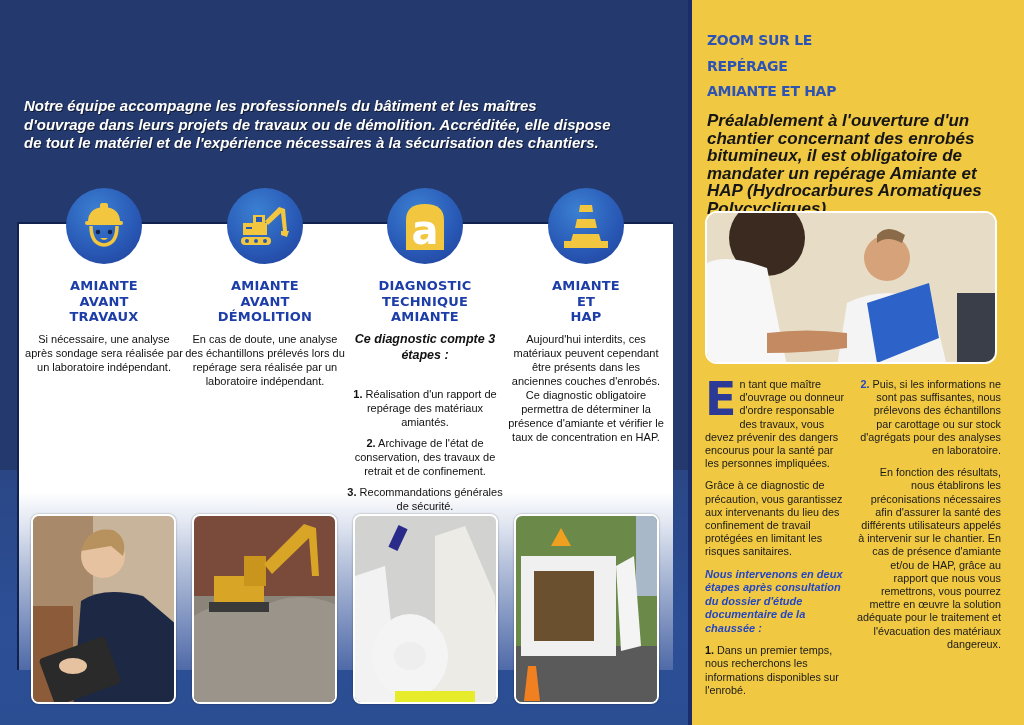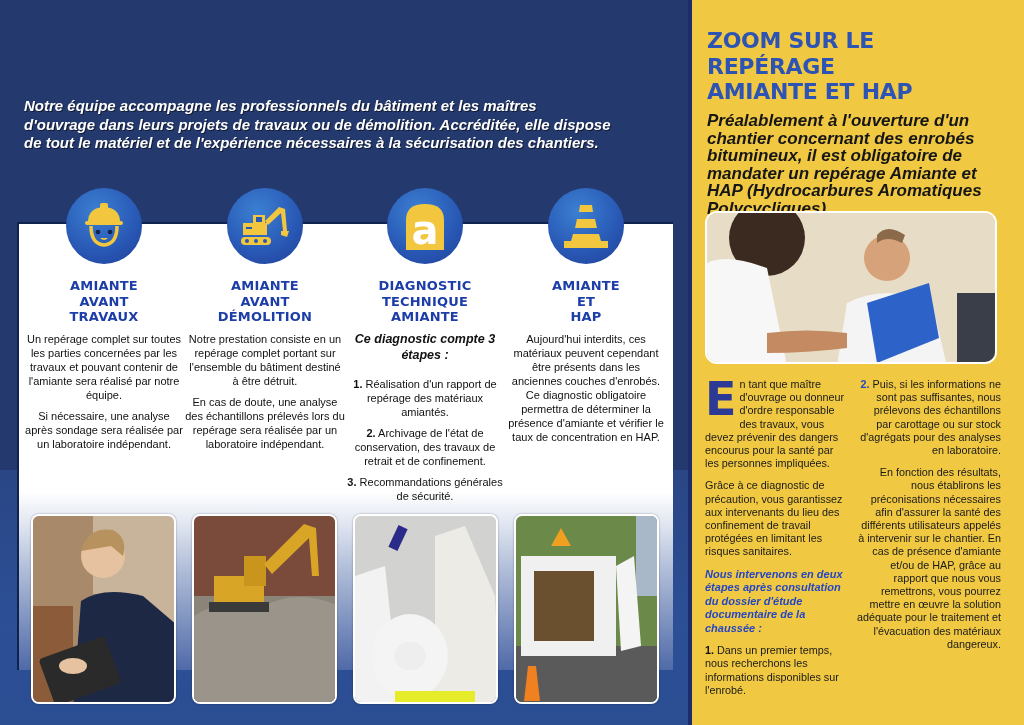--- a/index.html
+++ b/index.html
@@ -41,39 +41,39 @@
   .col-title {
     position: absolute; width: 160px; text-align: center;
     color: #1d3ea8; font-family: "DejaVu Sans", sans-serif; font-weight: bold;
     font-size: 13px; line-height: 15.5px; letter-spacing: 0.2px;
   }
   .col-body {
     position: absolute; width: 160px; text-align: center;
     color: #111; font-size: 11px; line-height: 14px;
   }
   .col-body p { margin-bottom: 7px; }
-  .col-body .lead { font-style: italic; font-weight: bold; font-size: 12.5px; line-height: 16px; margin-bottom: 14px; }
+  .col-body .lead { font-style: italic; font-weight: bold; font-size: 12.5px; line-height: 16px; margin-bottom: 24px; }
   .col-body b { font-weight: bold; }
 
   .photo {
     position: absolute; top: 514px; width: 145px; height: 190px;
     border-radius: 8px; border: 2px solid #ffffff; overflow: hidden;
     box-shadow: 0 0 2px rgba(0,0,0,.4);
   }
 
   
   .right-page {
     position: absolute; left: 688px; top: 0; width: 336px; height: 725px;
     background: #f0c842;
   }
   .right-page .edge { position:absolute; left:0; top:0; width:4px; height:725px; background:#1c2c6a; }
   .zoom-title {
     position: absolute; left: 19px; top: 28px; width: 300px;
     color: #2d53b4; font-family: "DejaVu Sans", sans-serif; font-weight: bold;
-    font-size: 22px; line-height: 25.5px; letter-spacing: -0.3px;
+    font-size: 14px; line-height: 25.5px; letter-spacing: -0.3px;
   }
   .zoom-intro {
     position: absolute; left: 19px; top: 112px; width: 305px;
     color: #161616; font-style: italic; font-weight: bold; font-size: 17px; line-height: 17.5px;
   }
   .side-photo {
     position: absolute; left: 17px; top: 211px; width: 292px; height: 153px;
     border-radius: 12px; border: 2px solid #ffffff; overflow: hidden;
   }
   .rcol {
@@ -159,25 +159,23 @@
     <span>TECHNIQUE</span><br>
     <span>AMIANTE</span>
   </div>
   <div class="col-title" style="left:506px;top:278px;">
     <span>AMIANTE</span><br>
     <span>ET</span><br>
     <span>HAP</span>
   </div>
 
   <div class="col-body" style="left:24px;top:332px;">
-    <p>Un repérage complet sur toutes les parties concernées par les travaux et pouvant contenir de l'amiante sera réalisé par notre équipe.</p>
     <p>Si nécessaire, une analyse après sondage sera réalisée par un laboratoire indépendant.</p>
   </div>
   <div class="col-body" style="left:185px;top:332px;">
-    <p>Notre prestation consiste en un repérage complet portant sur l'ensemble du bâtiment destiné à être détruit.</p>
     <p>En cas de doute, une analyse des échantillons prélevés lors du repérage sera réalisée par un laboratoire indépendant.</p>
   </div>
   <div class="col-body" style="left:345px;top:331px;">
     <p class="lead">Ce diagnostic compte 3 étapes :</p>
     <p><b>1.</b> <span>Réalisation d'un rapport de repérage des matériaux amiantés.</span></p>
     <p><b>2.</b> <span>Archivage de l'état de conservation, des travaux de retrait et de confinement.</span></p>
     <p><b>3.</b> <span>Recommandations générales de sécurité.</span></p>
   </div>
   <div class="col-body" style="left:506px;top:332px;">
     <p>Aujourd'hui interdits, ces matériaux peuvent cependant être présents dans les anciennes couches d'enrobés. Ce diagnostic obligatoire permettra de déterminer la présence d'amiante et vérifier le taux de concentration en HAP.</p>

